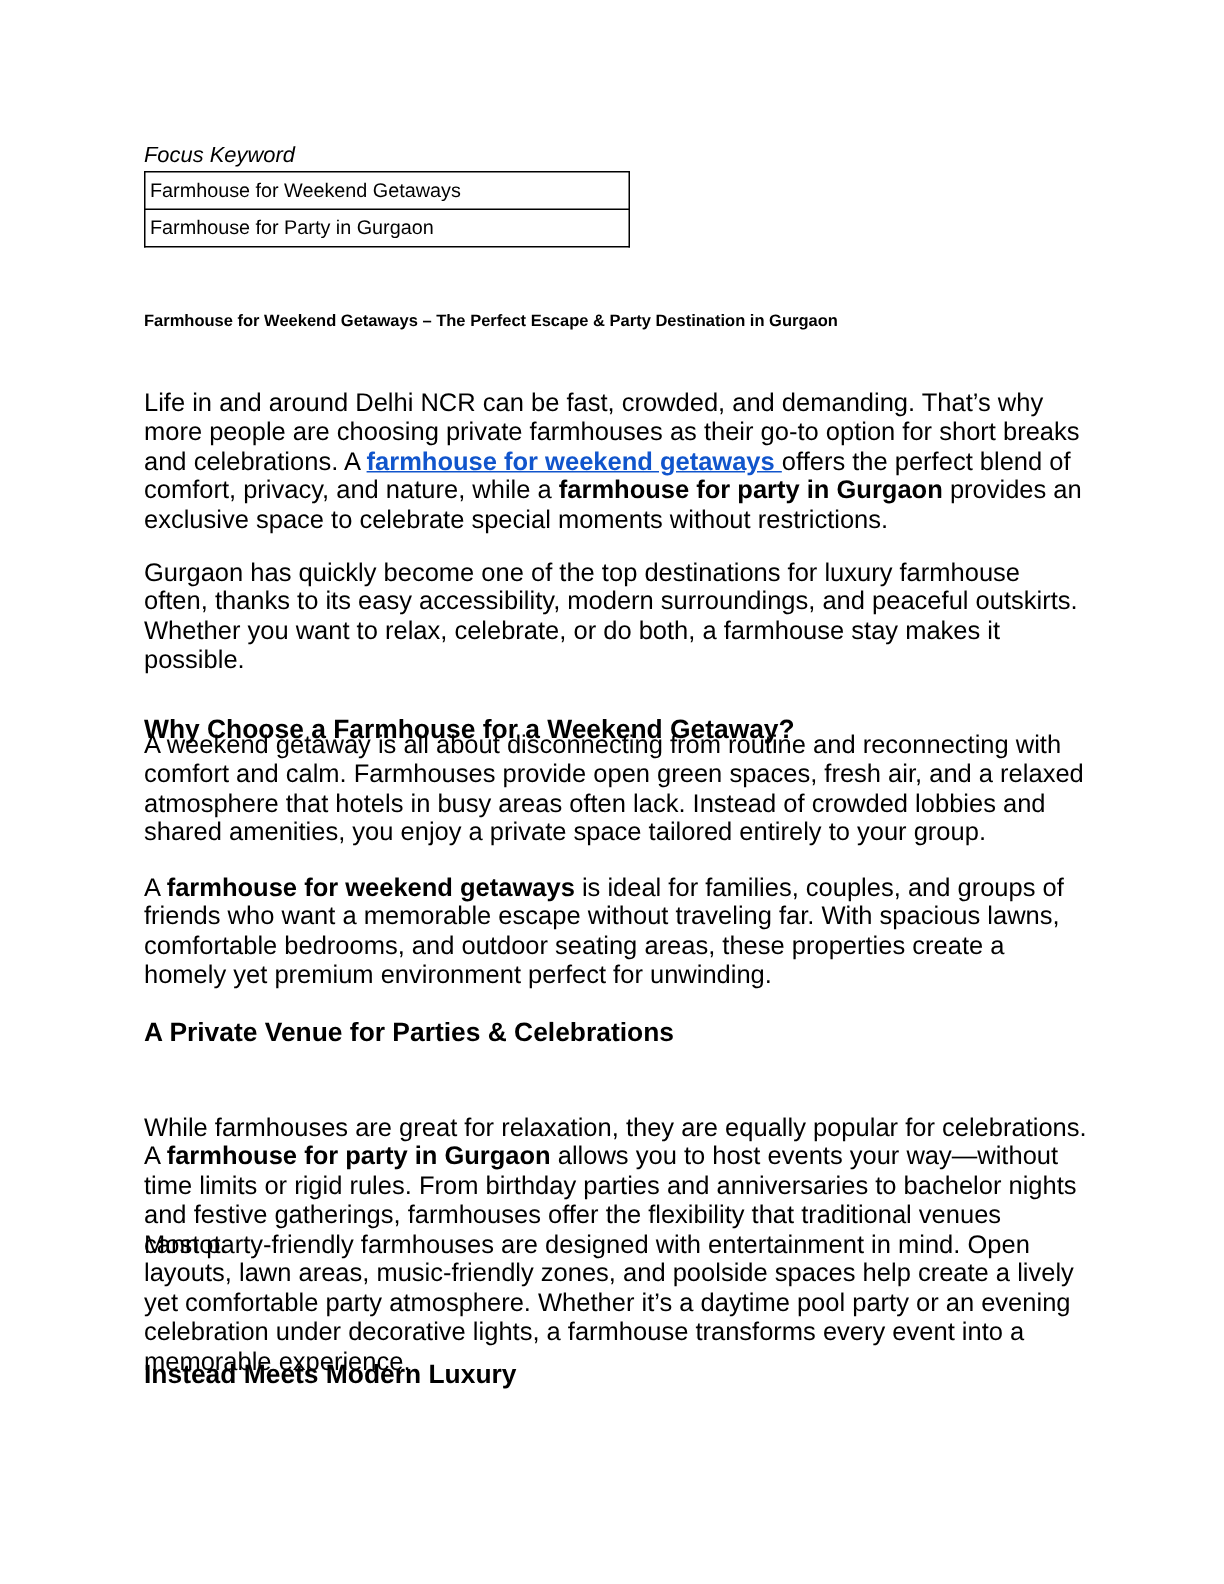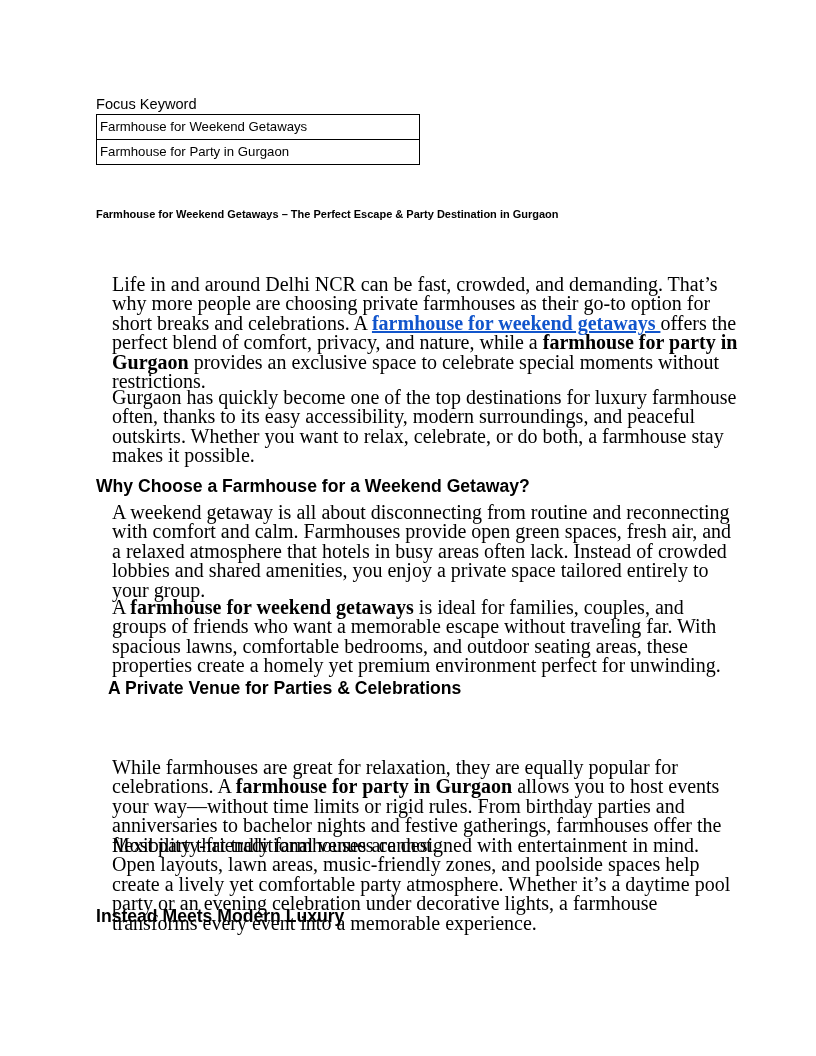--- a/index.html
+++ b/index.html
@@ -21,20 +21,21 @@
       top: 0;
       width: 626px;
     }
     .focus-label {
       position: absolute;
       top: 96px;
       left: 0;
       font-size: 14.6px;
       line-height: 17px;
       white-space: nowrap;
+      font-style: italic;
     }
     .kw-table {
       position: absolute;
       top: 114px;
       left: 0;
       width: 324px;
       border-collapse: collapse;
     }
     .kw-table td {
       border: 1.4px solid #000;
@@ -50,24 +51,23 @@
       left: 0;
       font-size: 11px;
       font-weight: bold;
       line-height: 16px;
       white-space: nowrap;
     }
     .para {
       position: absolute;
       left: 0;
       width: 630px;
-      font-size: 20px;
+      font-size: 17px;
       line-height: 19.4px;
-      margin: 16px;
-      font-family: Liberation Serif, serif;
+      margin: 0;
     }
     .para b { font-weight: bold; }
     .para a {
       color: #1155cc;
       font-weight: bold;
       text-decoration: underline;
     }
     .h2 {
       position: absolute;
       left: 0;
@@ -105,21 +105,21 @@
   <p class="para" style="top:372px;">Gurgaon has quickly become one of the top destinations for luxury farmhouse often, thanks to its easy accessibility, modern surroundings, and peaceful outskirts. Whether you want to relax, celebrate, or do both, a farmhouse stay makes it possible.</p>
 
   <h2 class="h2" style="top:451px;margin-top:25px;">Why Choose a Farmhouse for a Weekend Getaway?</h2>
 
   <p class="para" style="top:487px;">A weekend getaway is all about disconnecting from routine and reconnecting with comfort and calm. Farmhouses provide open green spaces, fresh air, and a relaxed atmosphere that hotels in busy areas often lack. Instead of crowded lobbies and shared amenities, you enjoy a private space tailored entirely to your group.</p>
 
   <p class="para" style="top:582px;">
     <span>A </span><b>farmhouse for weekend getaways</b><span> is ideal for families, couples, and groups of friends who want a memorable escape without traveling far. With spacious lawns, comfortable bedrooms, and outdoor seating areas, these properties create a homely yet premium environment perfect for unwinding.</span>
   </p>
 
-  <h2 class="h2" style="top:678px;margin-left:12px;">A Private Venue for Parties &amp; Celebrations</h2>
+  <h2 class="h2" style="top:678px;">A Private Venue for Parties &amp; Celebrations</h2>
 
   <p class="para" style="top:742px;">
     <span>While farmhouses are great for relaxation, they are equally popular for celebrations. A </span><b>farmhouse for party in Gurgaon</b><span> allows you to host events your way—without time limits or rigid rules. From birthday parties and anniversaries to bachelor nights and festive gatherings, farmhouses offer the flexibility that traditional venues cannot.</span>
   </p>
 
   <p class="para" style="top:820px;">Most party-friendly farmhouses are designed with entertainment in mind. Open layouts, lawn areas, music-friendly zones, and poolside spaces help create a lively yet comfortable party atmosphere. Whether it’s a daytime pool party or an evening celebration under decorative lights, a farmhouse transforms every event into a memorable experience.</p>
 
   <h2 class="h2" style="top:906px;">Instead Meets Modern Luxury</h2>
 
 </div>

